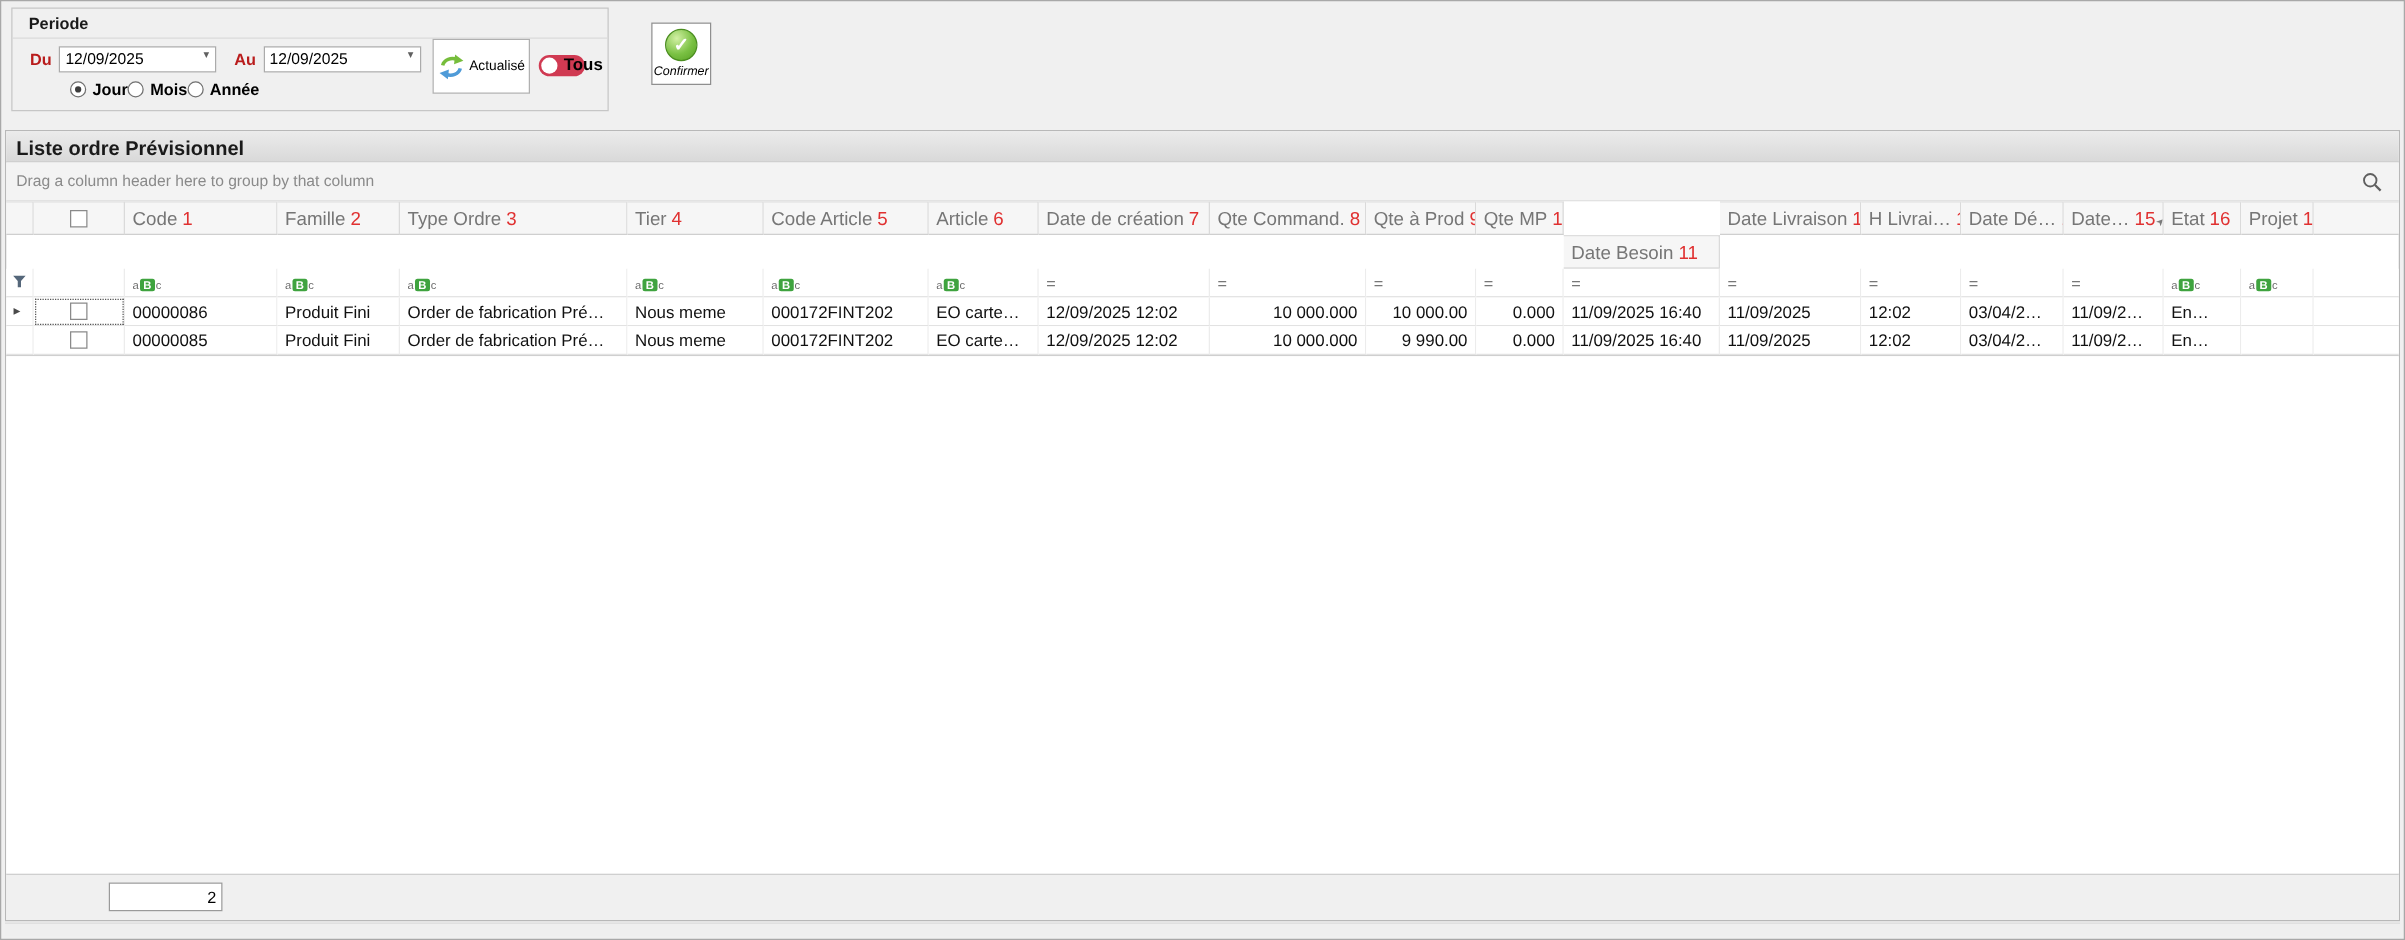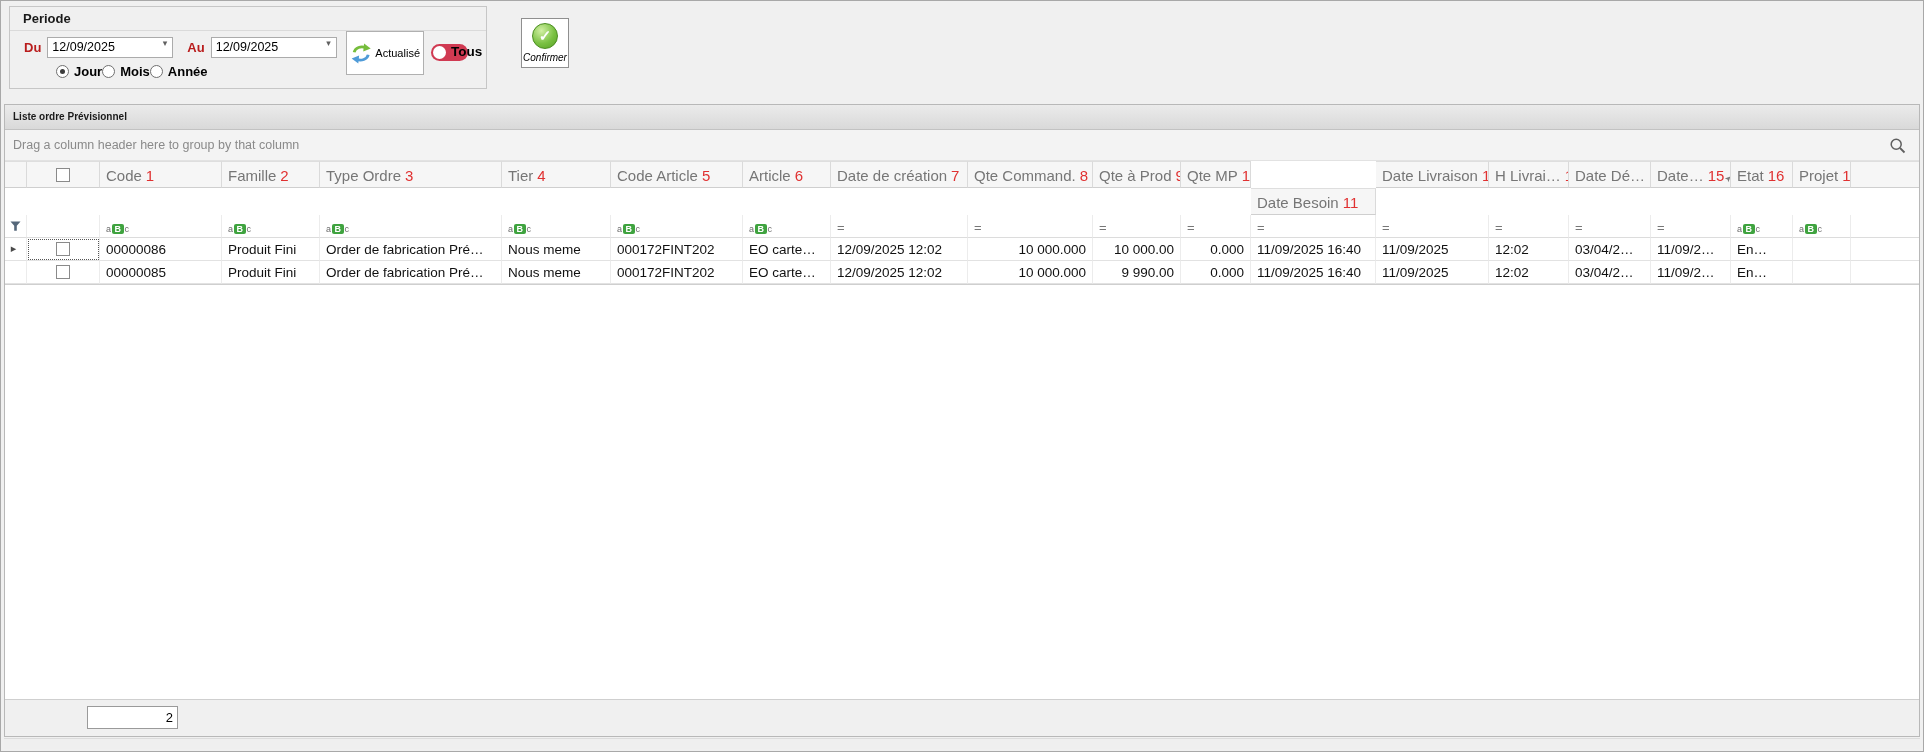--- a/index.html
+++ b/index.html
@@ -49,21 +49,21 @@
                   background:radial-gradient(circle at 35% 28%, #d2f0a4, #7ac143 55%, #55a022);
                   border:1px solid #4a8d1f; color:#fff; font-size:15px; font-weight:bold;
                   display:flex; align-items:center; justify-content:center; }
   .btn-confirm span { font-size:10px; color:#000; margin-top:3px;font-style:italic; }
 
   
   .grid-panel { position:absolute; left:3px; right:3px; top:103px; bottom:14px;
                 border:1px solid #b8b8b8; background:#fff; display:flex;
                 flex-direction:column; }
   .panel-title-bar { height:25px; background:linear-gradient(#ebebeb,#d9d9d9);
-                     border-bottom:1px solid #c2c2c2; font-weight:bold; font-size:10px;
+                     border-bottom:1px solid #c2c2c2; font-weight:bold; font-size:16px;
                      color:#1a1a1a; padding:6px 0 16px 8px; }
   .group-row { height:31px; background:#f3f3f3; position:relative;
                border-bottom:1px solid #e2e2e2; }
   .group-row .hint { font-size:12.5px; color:#8a8a8a; padding:8px 0 0 8px; display:block; }
   .search-btn { position:absolute; right:12px; top:7px; width:18px; height:18px; }
 
   .grow { display:flex; width:100%; }
   .hcell { height:27px; background:#f6f6f6; border-right:1px solid #dadada;
            border-top:1px solid #dedede; border-bottom:1px solid #cfcfcf;
            padding:5px 0 0 6px; white-space:nowrap; overflow:hidden; flex:0 0 auto; }

